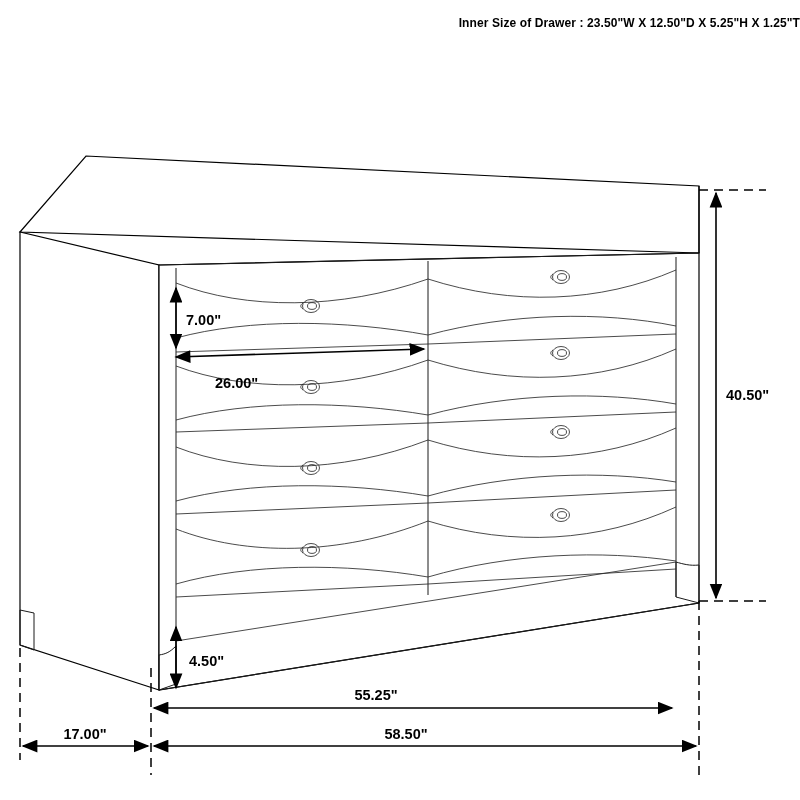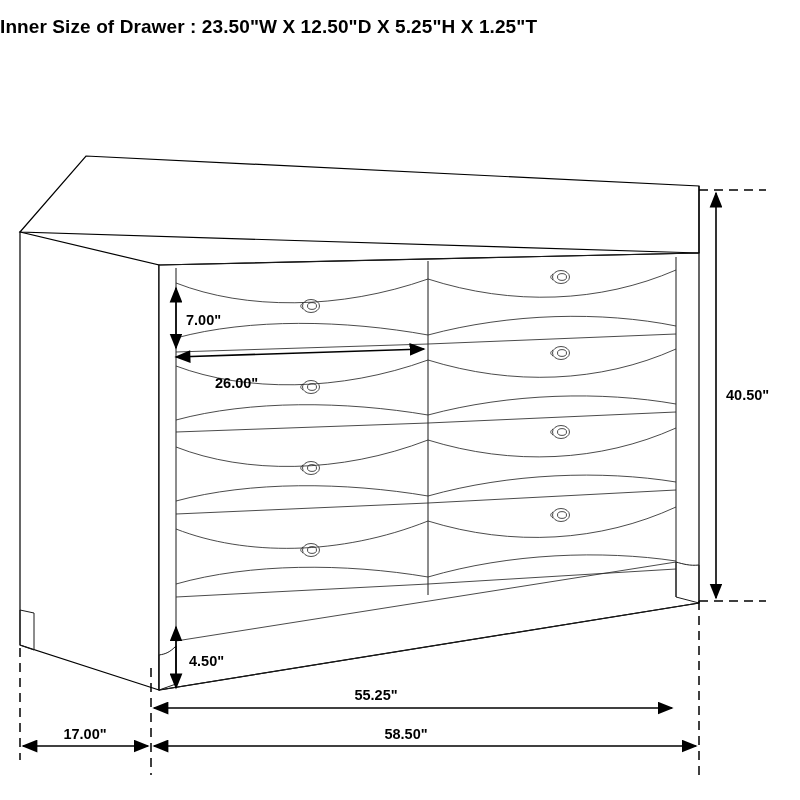--- a/index.html
+++ b/index.html
@@ -17,22 +17,22 @@
   #stage {
     position: relative;
     width: 800px;
     height: 800px;
   }
   #title {
     position: absolute;
     left: 0;
     top: 16px;
     width: 800px;
-    text-align: left;
-    font-size: 19px;
+    text-align: right;
+    font-size: 12px;
     font-weight: bold;
     letter-spacing: 0.1px;
     white-space: nowrap;
   }
   svg#diagram {
     position: absolute;
     left: 0;
     top: 0;
     width: 800px;
     height: 800px;

